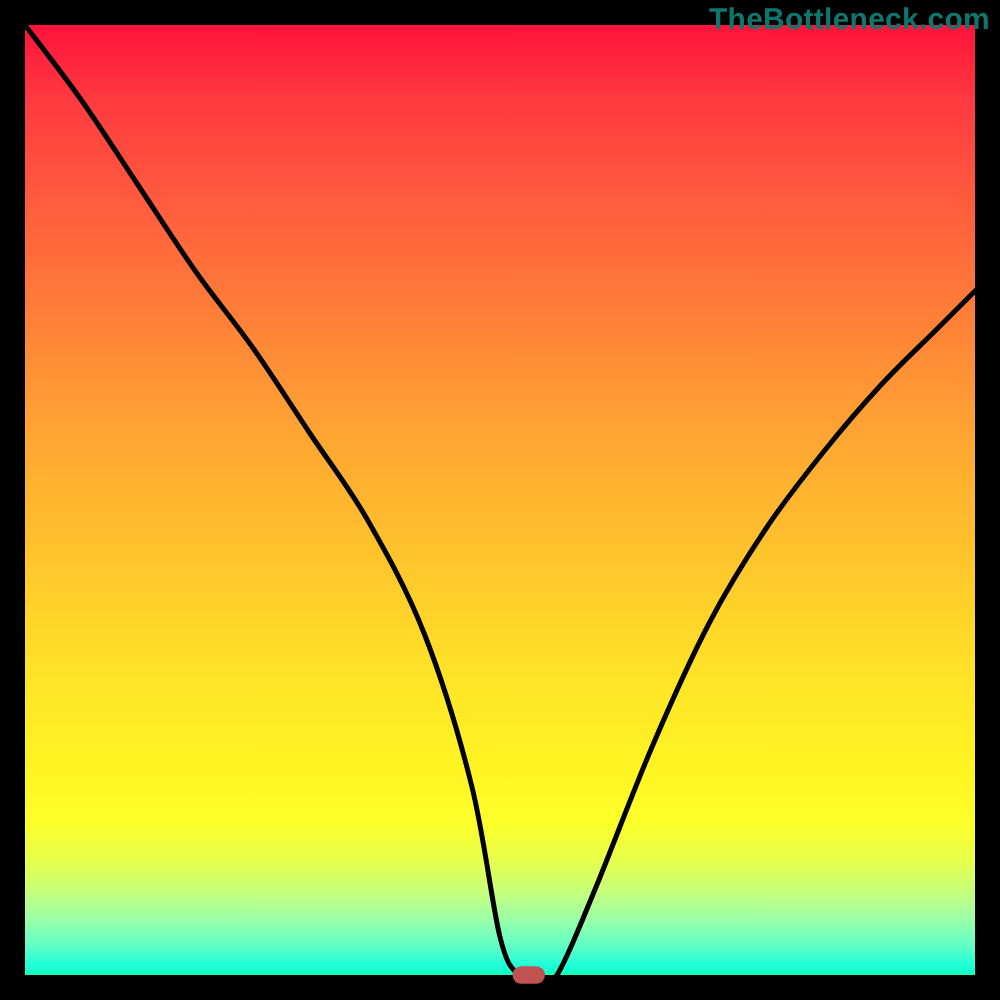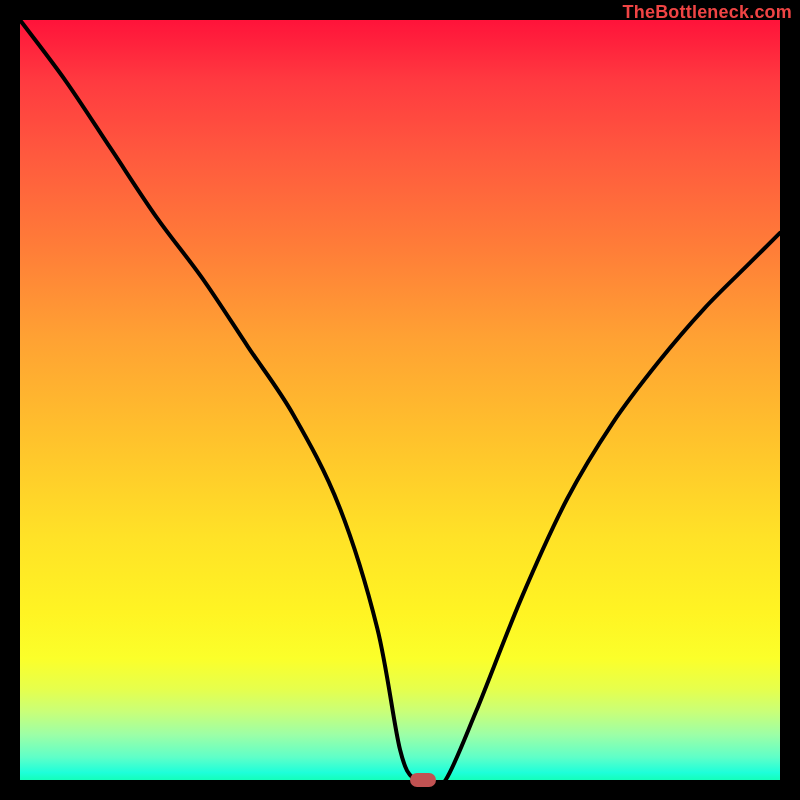--- a/index.html
+++ b/index.html
@@ -41,22 +41,22 @@
       #9dffa6 94%,
       #5fffc8 97%,
       #1effda 99%,
       #14ffba 100%
     );
   }
   .watermark {
     position: absolute;
     top: 2px;
     right: 8px;
-    color: #ef4444;
-    font-size: 18px;
+    color: #0f766e;
+    font-size: 24px;
     font-weight: 600;
     letter-spacing: 0.2px;
     user-select: none;
   }
   svg.curve {
     position: absolute;
     left: 0;
     top: 0;
     width: 760px;
     height: 760px;

